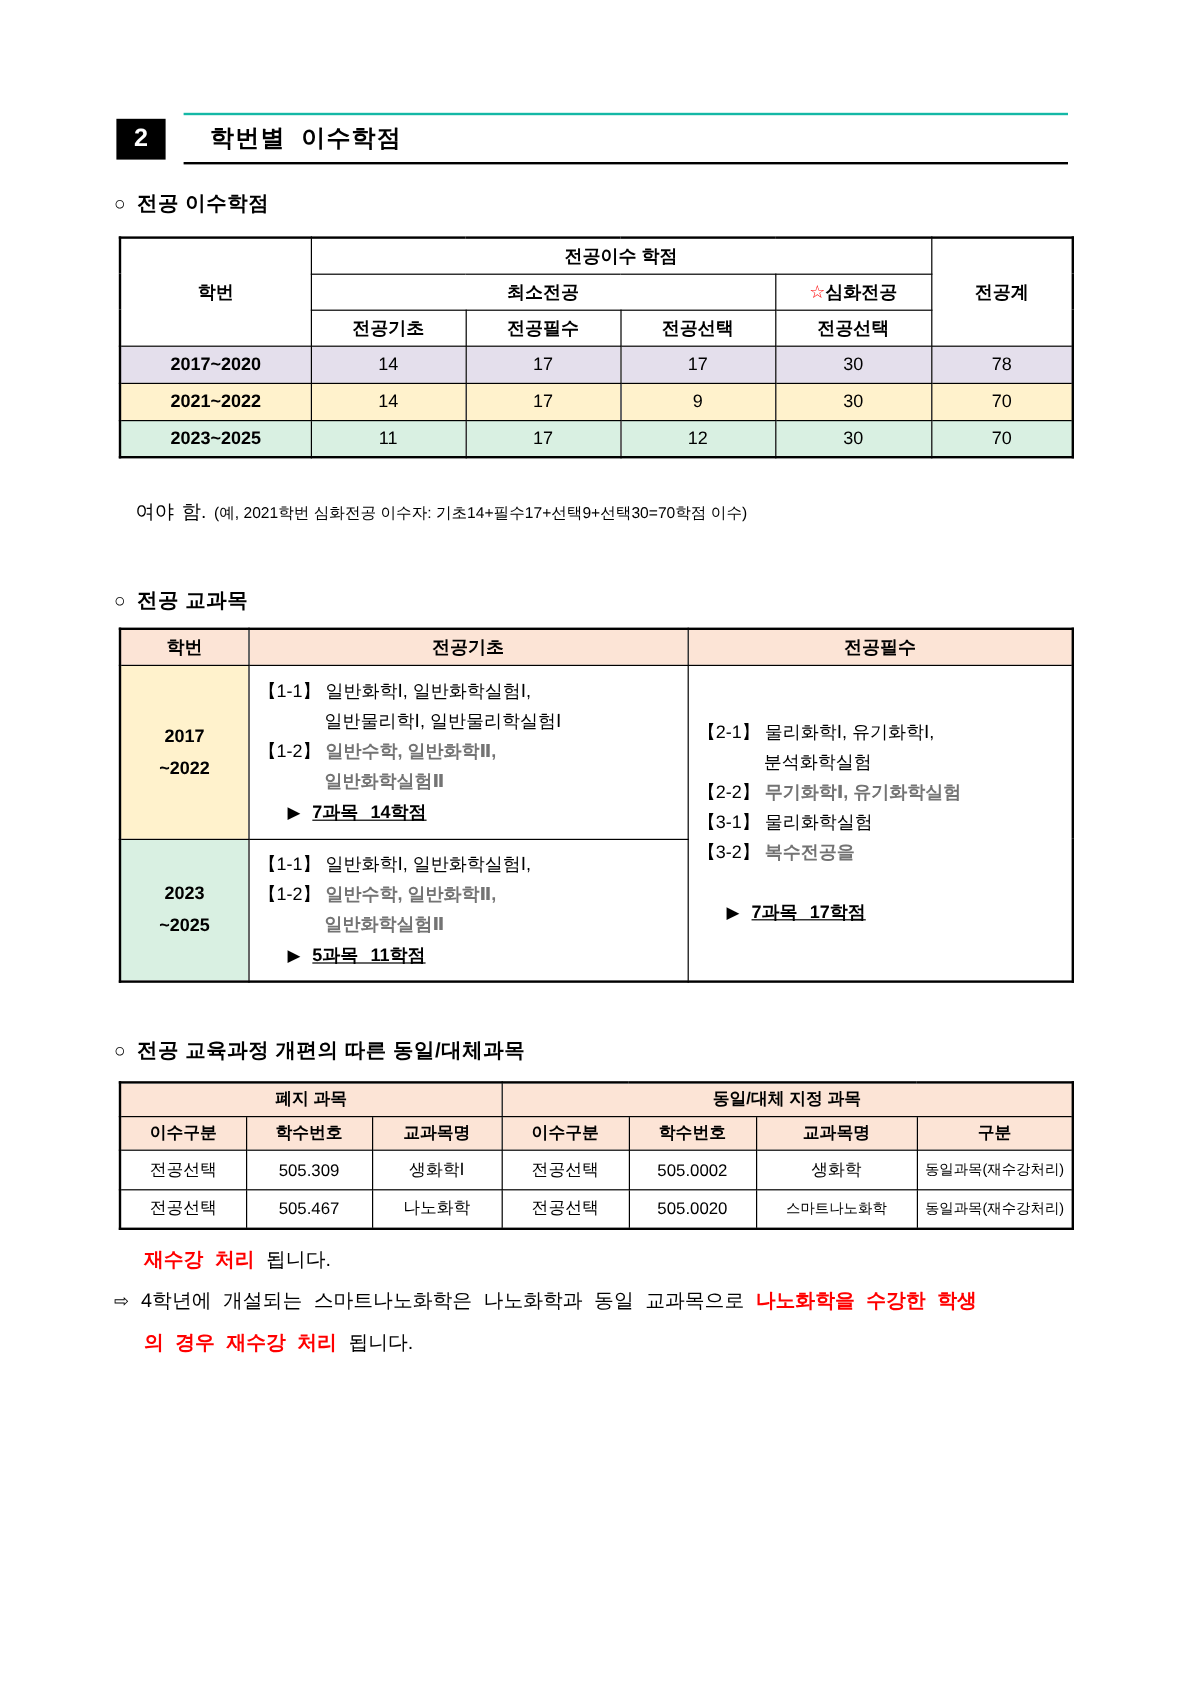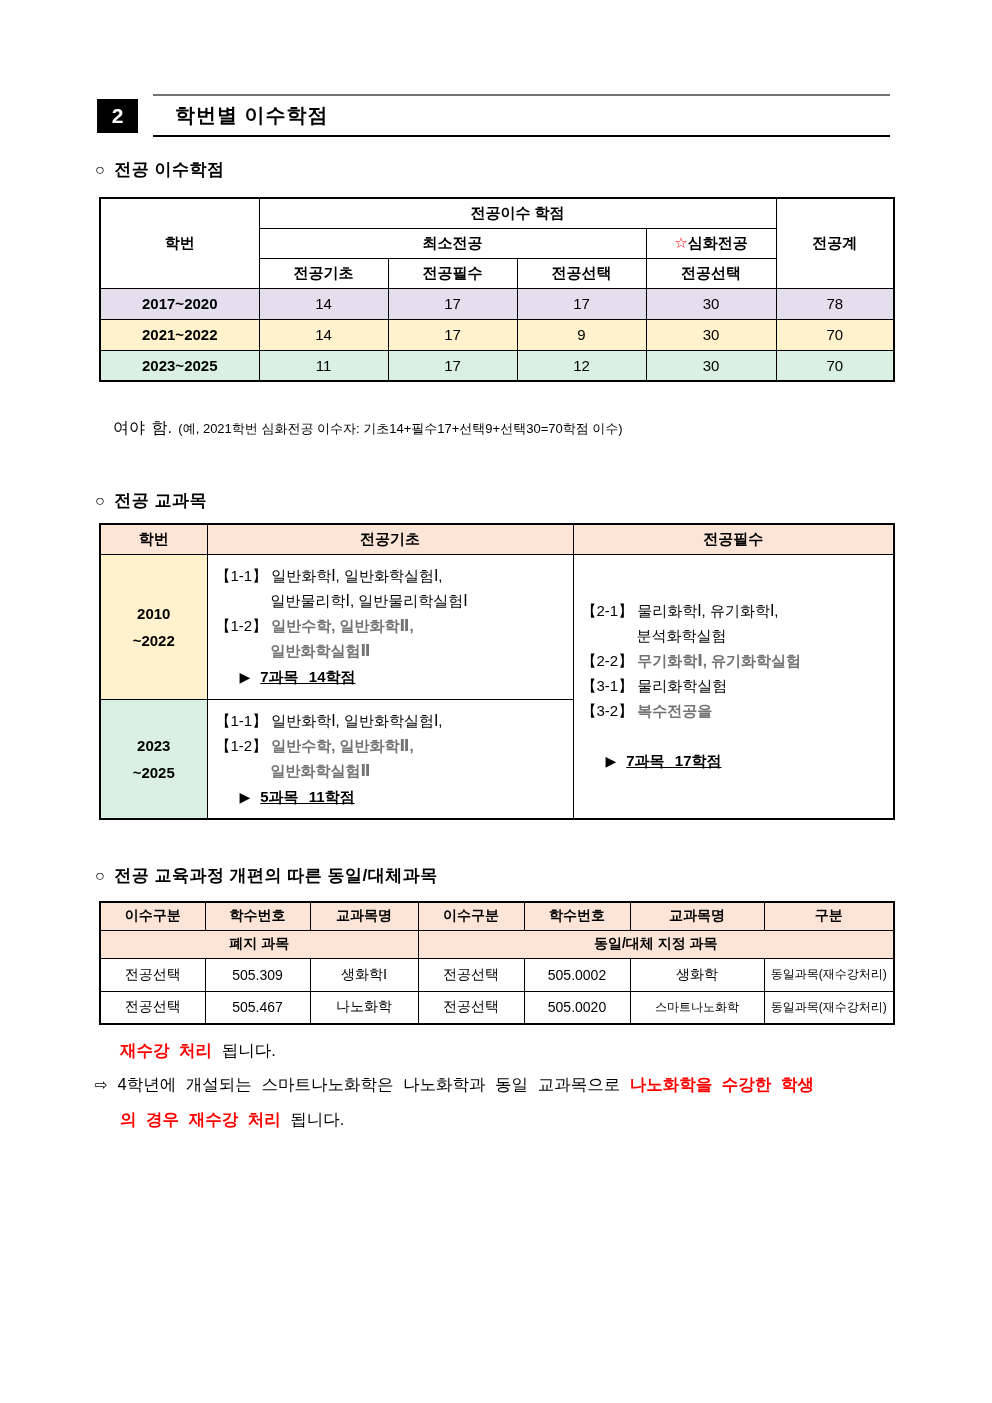--- a/index.html
+++ b/index.html
@@ -14,22 +14,22 @@
 
   
   .secbar { position: absolute; left: 97px; top: 94px; width: 793px; display: flex; align-items: center; }
   .secnum {
     width: 41px; height: 34px; background: #000; color: #fff;
     font-size: 21px; font-weight: bold; display: flex; align-items: center; justify-content: center;
     flex: 0 0 auto;
   }
   .sectitle-wrap {
     flex: 1; margin-left: 15px; height: 43px;
-    border-top: 2px solid #737373; border-bottom: 2px solid #000;
-    display: flex; align-items: center; padding-left: 22px;
+    border-top: 2px solid #14b8a6; border-bottom: 2px solid #000;
+    display: flex; align-items: center; padding-left: 22px; font-family: Liberation Mono, monospace;
   }
   .sectitle { font-size: 20px; font-weight: bold; letter-spacing: 1px; }
 
   
   .h2 { position: absolute; left: 95px; font-size: 17px; font-weight: bold; letter-spacing: 0.5px; }
   .pos-h1 { top: 158px; }
   .pos-h2 { top: 489px; }
   .pos-h3 { top: 864px; }
   .bullet { font-weight: normal; font-size: 16px; margin-right: 9px; }
 
@@ -165,21 +165,21 @@
         <col style="width:321px">
       </colgroup>
     <tbody>
       <tr>
         <td class="head" style="background: rgb(252, 228, 214);">학번</td>
         <td class="head" style="background: rgb(252, 228, 214);">전공기초</td>
         <td class="head" style="background: rgb(252, 228, 214);">전공필수</td>
       </tr>
       <tr>
         <td class="yr" style="height: 145px; background: rgb(255, 242, 204);">
-          <span>2010</span><br>
+          <span>2017</span><br>
           <span>~2022</span>
         </td>
         <td class="cc">
           <div class="entry"><span class="tag">【1-1】</span><span>일반화학Ⅰ, 일반화학실험Ⅰ,</span><br><span>일반물리학Ⅰ, 일반물리학실험Ⅰ</span></div>
           <div class="entry"><span class="tag">【1-2】</span><span class="blue">일반수학, 일반화학Ⅱ,</span><br><span class="blue">일반화학실험Ⅱ</span></div>
           <div class="sumline"><span class="tri">▶</span><span class="sum">7과목 14학점</span></div>
         </td>
         <td class="cc" rowspan="2">
           <div class="entry"><span class="tag">【2-1】</span><span>물리화학Ⅰ, 유기화학Ⅰ,</span><br><span>분석화학실험</span></div>
           <div class="entry"><span class="tag">【2-2】</span><span class="blue">무기화학Ⅰ, 유기화학실험</span></div>
@@ -211,31 +211,31 @@
       <col style="width:105px">
         <col style="width:105px">
         <col style="width:108px">
         <col style="width:106px">
       <col style="width:106px">
         <col style="width:134px">
         <col style="width:130px">
     </colgroup>
     <tbody>
       <tr class="hrow">
+        <td colspan="3" style="background: rgb(252, 228, 214);">폐지 과목</td>
+        <td colspan="4" style="background: rgb(252, 228, 214);">동일/대체 지정 과목</td>
+      </tr>
+      <tr class="hrow">
         <td style="background: rgb(252, 228, 214);">이수구분</td>
         <td style="background: rgb(252, 228, 214);">학수번호</td>
         <td style="background: rgb(252, 228, 214);">교과목명</td>
         <td style="background: rgb(252, 228, 214);">이수구분</td>
         <td style="background: rgb(252, 228, 214);">학수번호</td>
         <td style="background: rgb(252, 228, 214);">교과목명</td>
         <td style="background: rgb(252, 228, 214);">구분</td>
-      </tr>
-      <tr class="hrow">
-        <td colspan="3" style="background: rgb(252, 228, 214);">폐지 과목</td>
-        <td colspan="4" style="background: rgb(252, 228, 214);">동일/대체 지정 과목</td>
       </tr>
       <tr class="drow">
         <td>전공선택</td>
         <td>505.309</td>
         <td>생화학Ⅰ</td>
         <td>전공선택</td>
         <td>505.0002</td>
         <td>생화학</td>
         <td class="small">동일과목(재수강처리)</td>
       </tr>

